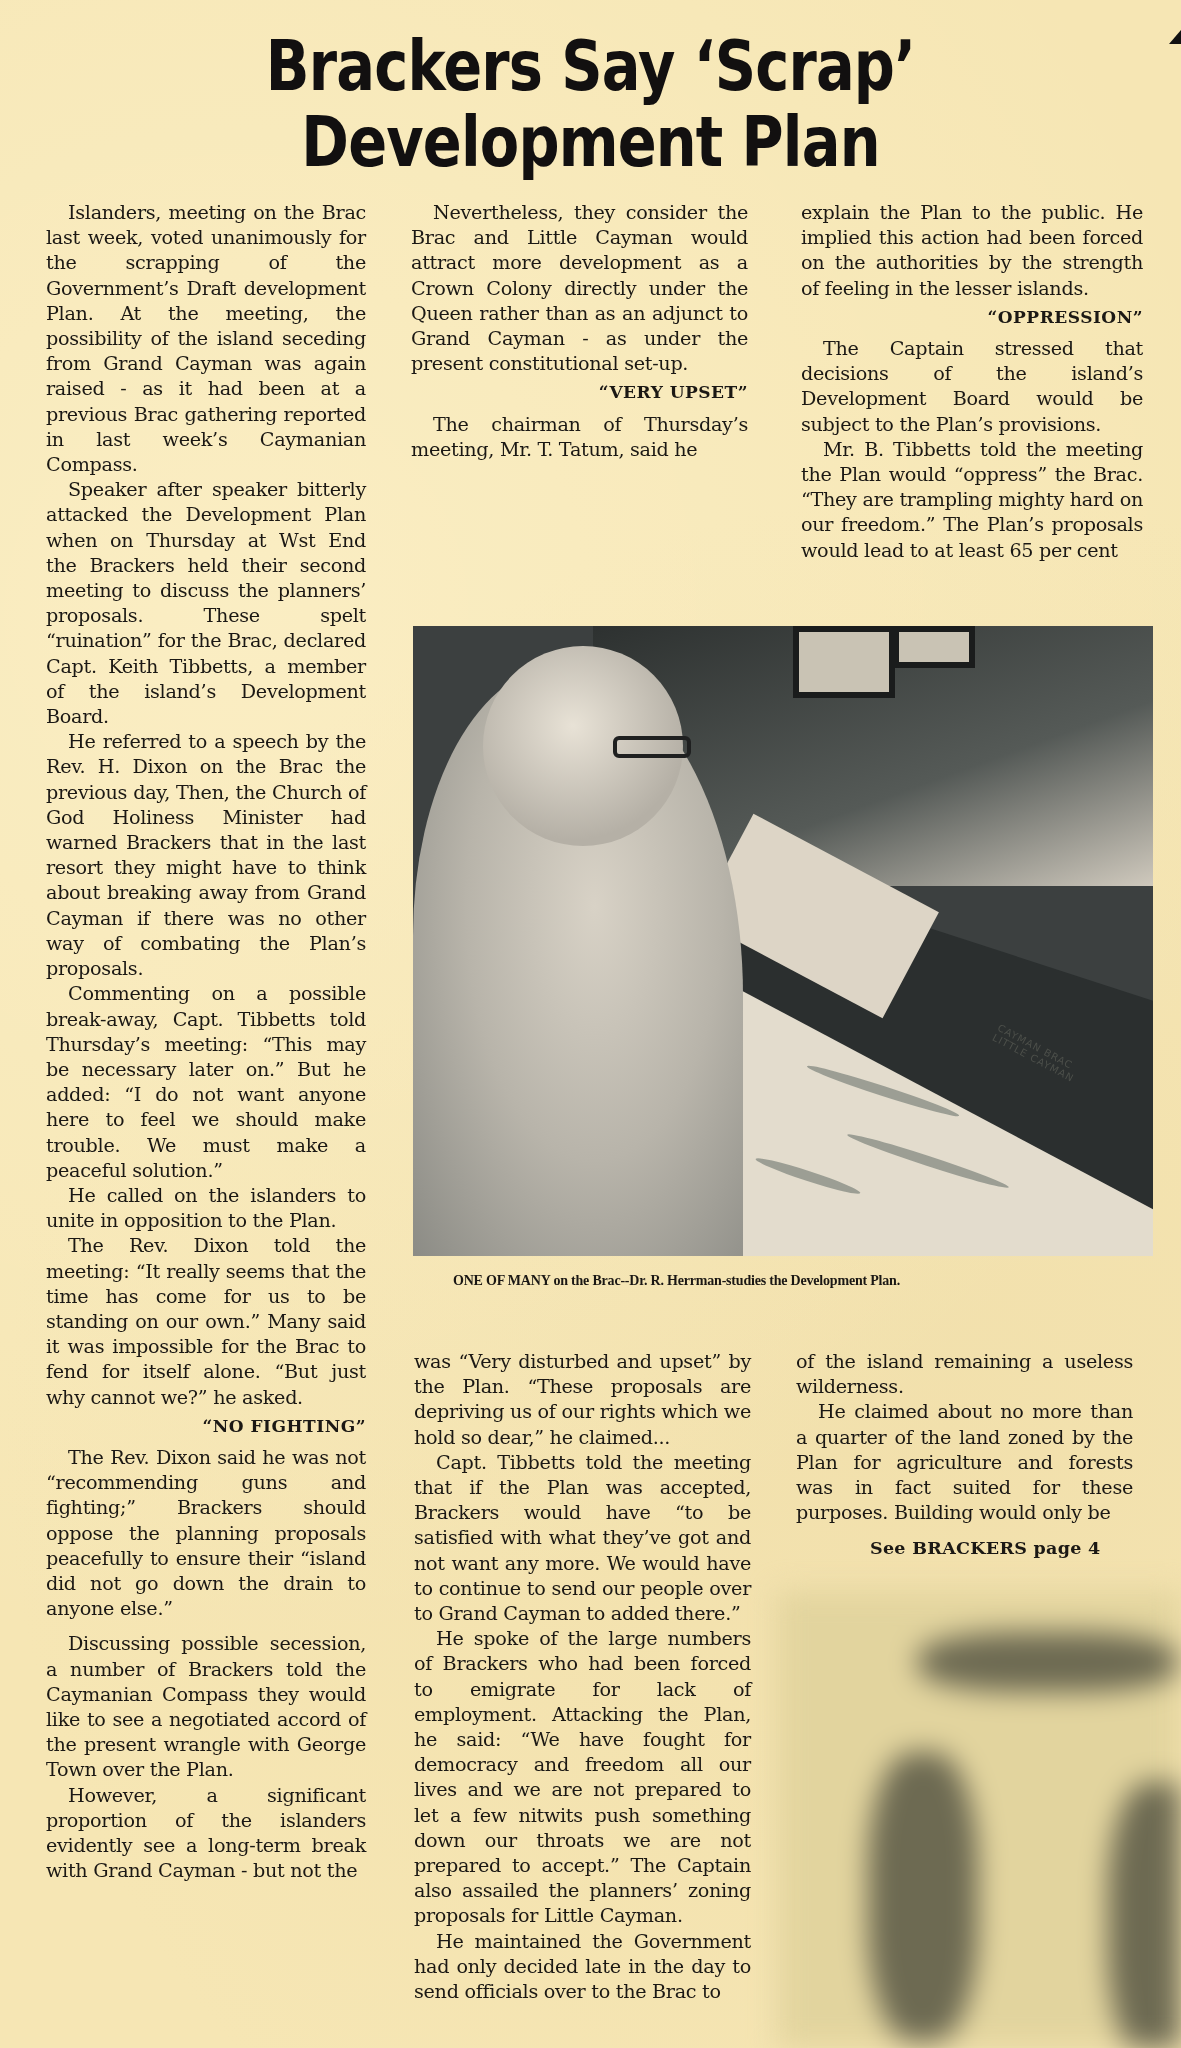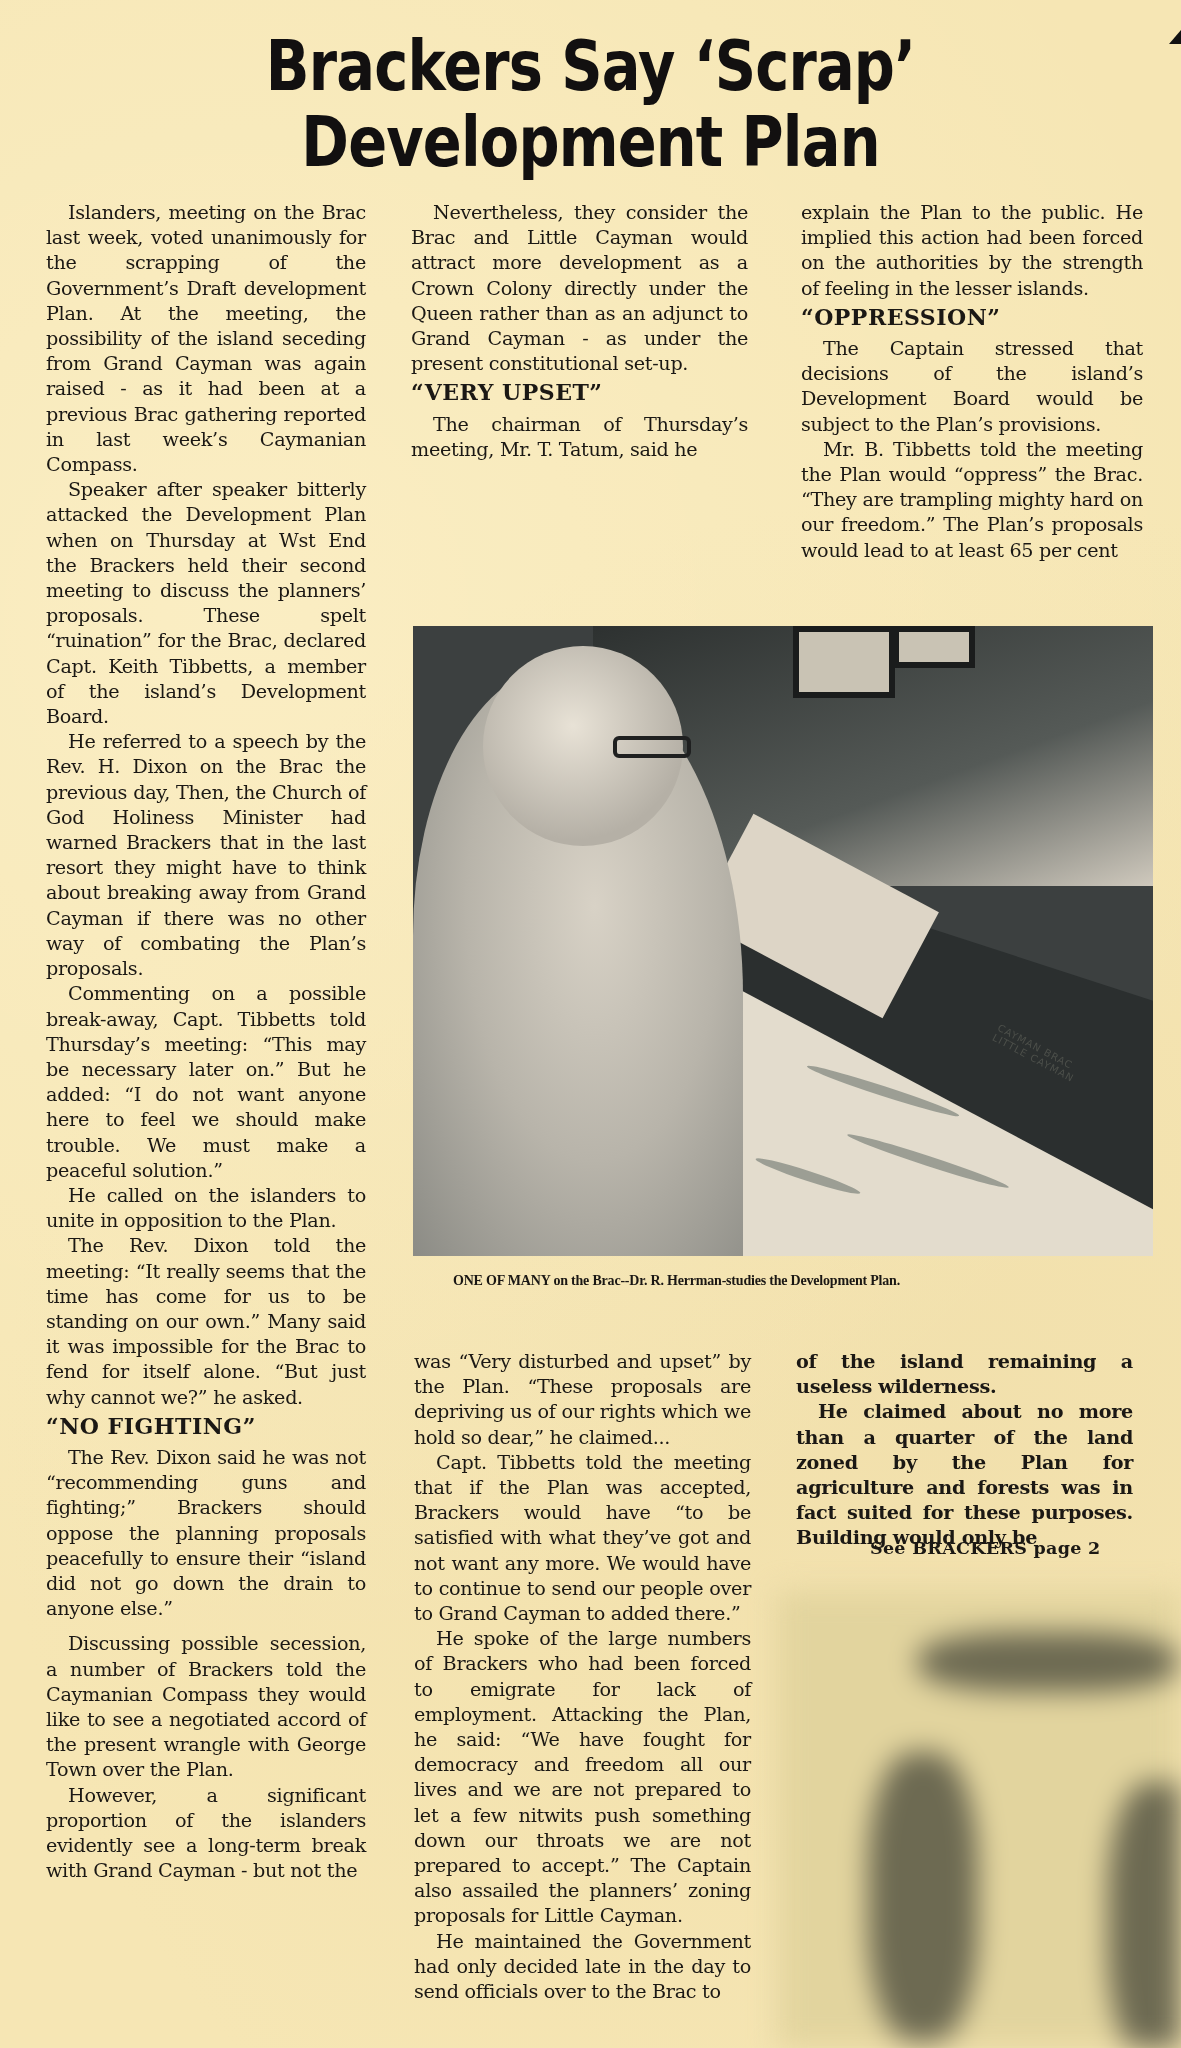--- a/index.html
+++ b/index.html
@@ -24,29 +24,29 @@
     letter-spacing: -1px; color: #121010;
     transform: scaleX(0.82); transform-origin: center top;
   }
   .col {
     position: absolute; font-size: 19.2px; line-height: 25.2px;
     text-align: justify; letter-spacing: -0.3px;
   }
   .col p { margin: 0; text-indent: 22px; }
   .col p.noindent { text-indent: 0; }
   .col .subhead {
-    text-align: left; text-indent: 0; font-weight: bold;
-    font-size: 22px; letter-spacing: 0.5px; margin: 4px 0 6px 0;
+    text-align: right; text-indent: 0; font-weight: bold;
+    font-size: 17px; letter-spacing: 0.5px; margin: 4px 0 6px 0;
   }
   .col .gap { height: 10px; }
   .col1 { left: 46px; top: 200px; width: 320px; }
   .col2a { left: 411px; top: 200px; width: 337px; }
   .col3a { left: 789px; top: 200px; width: 342px; margin-left: 12px; }
   .col2b { left: 414px; top: 1349px; width: 337px; }
-  .col3b { left: 796px; top: 1349px; width: 337px; font-weight: bold; }
+  .col3b { left: 796px; top: 1349px; width: 337px; }
   .photo {
     position: absolute; left: 413px; top: 626px; width: 740px; height: 630px;
     background: #3c4040; overflow: hidden;
   }
   .photo .wall { position: absolute; left: 180px; top: 0; width: 560px; height: 260px;
     background: linear-gradient(160deg, #2d3130 0%, #555a57 60%, #cfc9bd 100%); }
   .photo .frame { position: absolute; background: #c9c3b4; border: 6px solid #1a1c1c; }
   .photo .table { position: absolute; left: 160px; top: 300px; width: 700px; height: 360px;
     background: #2b2f2f; transform: skewY(18deg); }
   .photo .paper { position: absolute; left: 320px; top: 360px; width: 520px; height: 360px;
@@ -144,19 +144,19 @@
   <p class="noindent">was “Very disturbed and upset” by the Plan. “These proposals are depriving us of our rights which we hold so dear,” he claimed...</p>
   <p>Capt. Tibbetts told the meeting that if the Plan was accepted, Brackers would have “to be satisfied with what they’ve got and not want any more. We would have to continue to send our people over to Grand Cayman to added there.”</p>
   <p>He spoke of the large numbers of Brackers who had been forced to emigrate for lack of employment. Attacking the Plan, he said: “We have fought for democracy and freedom all our lives and we are not prepared to let a few nitwits push something down our throats we are not prepared to accept.” The Captain also assailed the planners’ zoning proposals for Little Cayman.</p>
   <p>He maintained the Government had only decided late in the day to send officials over to the Brac to</p>
 </div>
 
 <div class="col col3b">
   <p class="noindent">of the island remaining a useless wilderness.</p>
   <p>He claimed about no more than a quarter of the land zoned by the Plan for agriculture and forests was in fact suited for these purposes. Building would only be</p>
 </div>
-<div class="jump">See BRACKERS page 2</div>
+<div class="jump">See BRACKERS page 4</div>
 
 <div class="blurred">
   <div style="left:140px;top:40px;width:260px;height:60px;"></div>
   <div style="left:90px;top:160px;width:110px;height:290px;"></div>
   <div style="left:330px;top:190px;width:100px;height:280px;"></div>
 </div>
 
 </body></html>

